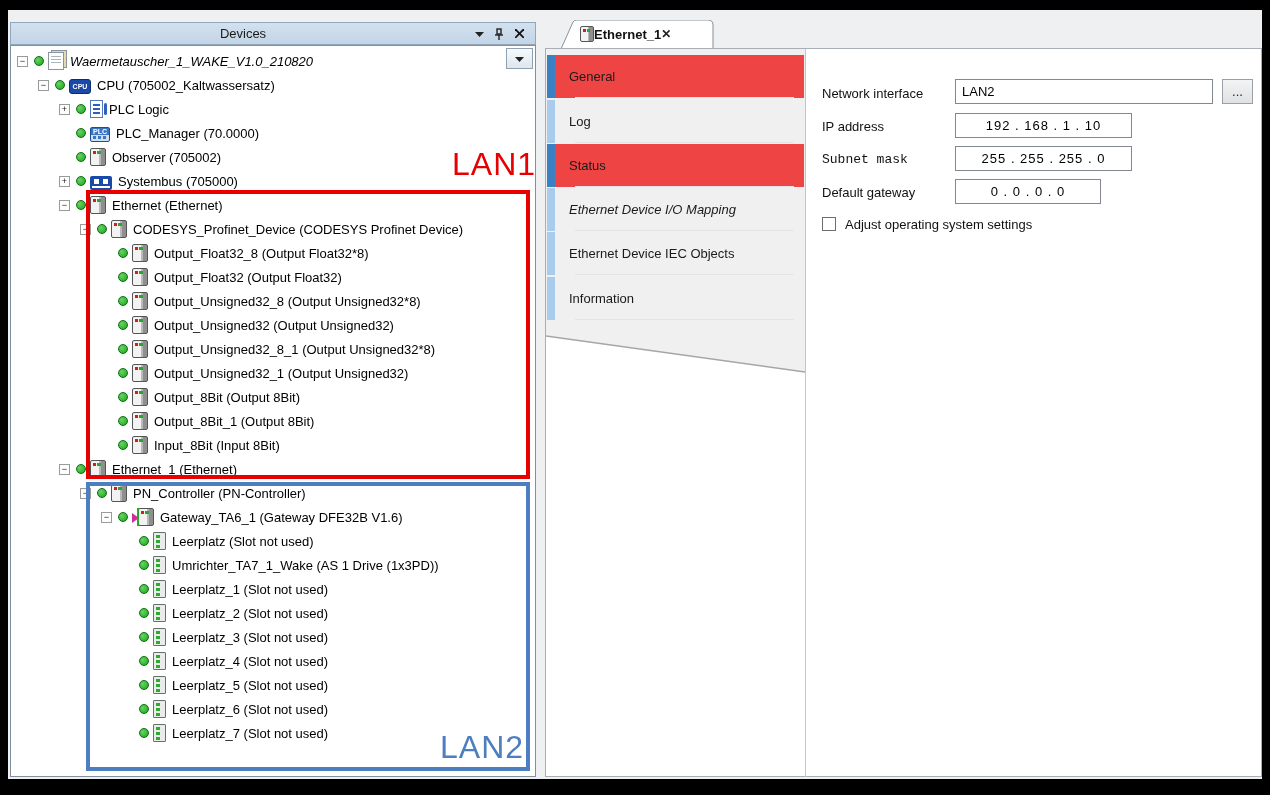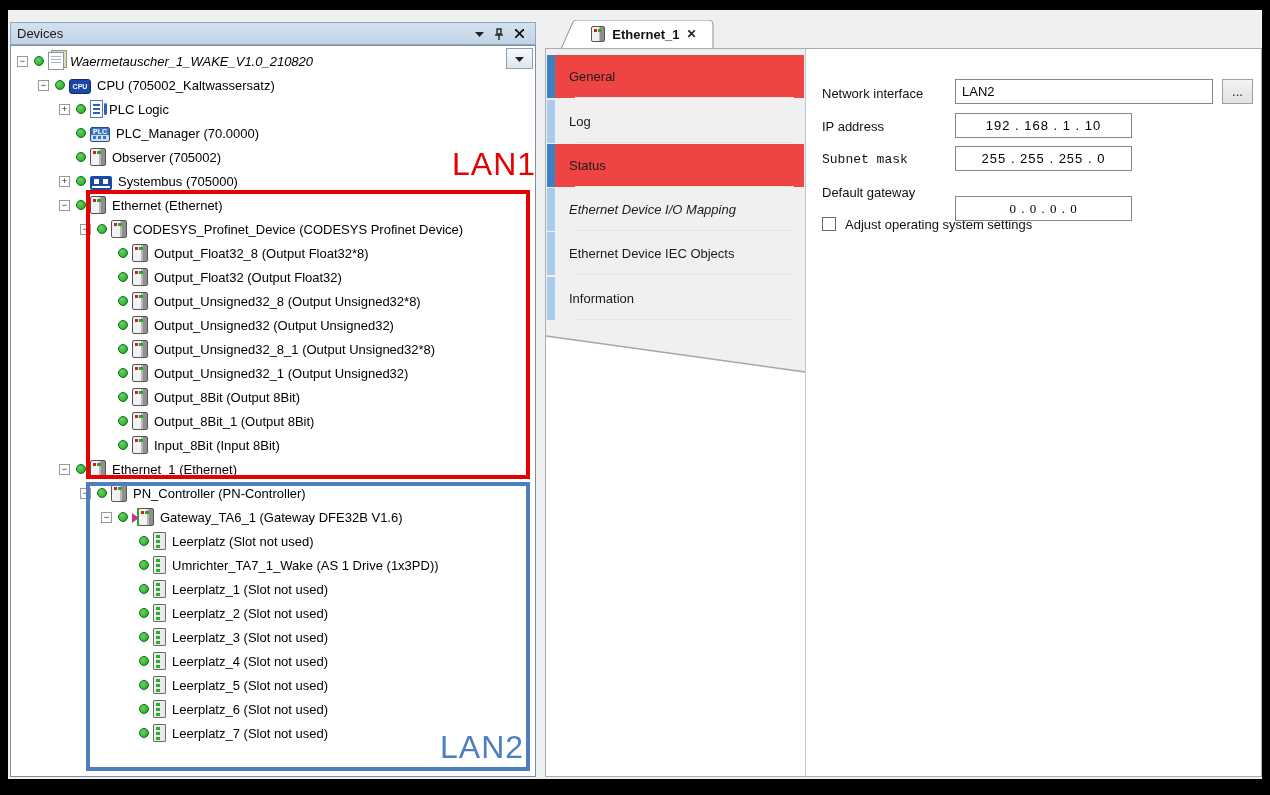--- a/index.html
+++ b/index.html
@@ -7,21 +7,21 @@
   .stage { position:relative; width:1270px; height:795px; background:#000; overflow:hidden; }
   .workspace { position:absolute; left:8px; top:10px; width:1254px; height:769px; background:#eef0f2; }
 
   
   .devices-titlebar {
     position:absolute; left:10px; top:22px; width:526px; height:23px;
     background:linear-gradient(#d3e1ef,#c2d4e6);
     border:1px solid #93a7bc; display:flex; align-items:center;
     font-size:13px; color:#1a1a1a; padding:0 6px;
   }
-  .devices-titlebar .title { flex:1; }
+  .devices-titlebar .title { flex:1;text-align:center; }
   .tb-icon { width:20px; height:17px; display:flex; align-items:center; justify-content:center; cursor:default; }
   .tree-panel {
     position:absolute; left:10px; top:45px; width:526px; height:732px;
     background:#fff; border:1px solid #828f9c;
   }
   .root-selector {
     position:absolute; left:495px; top:2px; width:27px; height:21px;
     background:linear-gradient(#f7fafc,#dde6ee);
     border:1px solid #8fa0b0; display:flex; align-items:center; justify-content:center;
   }
@@ -98,21 +98,21 @@
   
   .lan-box { position:absolute; pointer-events:none; }
   .lan-label { position:absolute; font-size:32px; font-weight:normal; pointer-events:none; letter-spacing:1px; }
 
   
   .doc-tabbar { position:absolute; left:545px; top:20px; width:717px; height:29px; background:#eef0f2; }
   .doc-tab { position:absolute; left:560px; top:20px; width:154px; height:29px; }
   .doc-tab svg { position:absolute; left:0; top:0; }
   .doc-tab .dt-content {
     position:absolute; left:20px; top:0; right:6px; height:28px;
-    display:flex; align-items:center; gap:7px;justify-content:center;
+    display:flex; align-items:center; 
   }
   .doc-tab .dt-title { font-size:13px; font-weight:bold; color:#111; }
   .doc-tab .dt-close { font-size:12px; font-weight:bold; color:#222; cursor:default; }
   .dt-icon { position:relative; width:14px; height:16px;
     background:linear-gradient(90deg,#f2f2f2 0 55%, #b9b9b9 55% 70%, #8f8f8f 70%);
     border:1px solid #555; border-radius:2px; }
   .dt-icon::before { content:''; position:absolute; left:2px; top:2px; width:3px; height:3px; background:#cf2020; }
   .dt-icon::after { content:''; position:absolute; left:6px; top:2px; width:3px; height:3px; background:#2ca52c; }
 
   .editor-content {
@@ -449,17 +449,17 @@
   <div class="textbox left" style="left:955px; top:79px; width:258px; height:25px;">LAN2</div>
   <div class="browse-btn">...</div>
 
   <div class="form-label" style="left:822px; top:119px;">IP address</div>
   <div class="textbox center" style="left:955px; top:113px; width:177px; height:25px;">192 . 168 . 1 . 10</div>
 
   <div class="form-label" style="left:822px; top:152px;font-family:Liberation Mono, monospace;">Subnet mask</div>
   <div class="textbox center" style="left:955px; top:146px; width:177px; height:25px;">255 . 255 . 255 . 0</div>
 
   <div class="form-label" style="left:822px; top:185px;">Default gateway</div>
-  <div class="textbox center" style="left:955px; top:196px; width:177px; height:25px;font-family:Liberation Serif, serif;">0 . 0 . 0 . 0</div>
+  <div class="textbox center" style="left:955px; top:179px; width:146px; height:25px;">0 . 0 . 0 . 0</div>
 
   <div class="checkbox"></div>
   <div class="form-label" style="left:845px; top:217px;">Adjust operating system settings</div>
 </div>
 
 </body></html>

